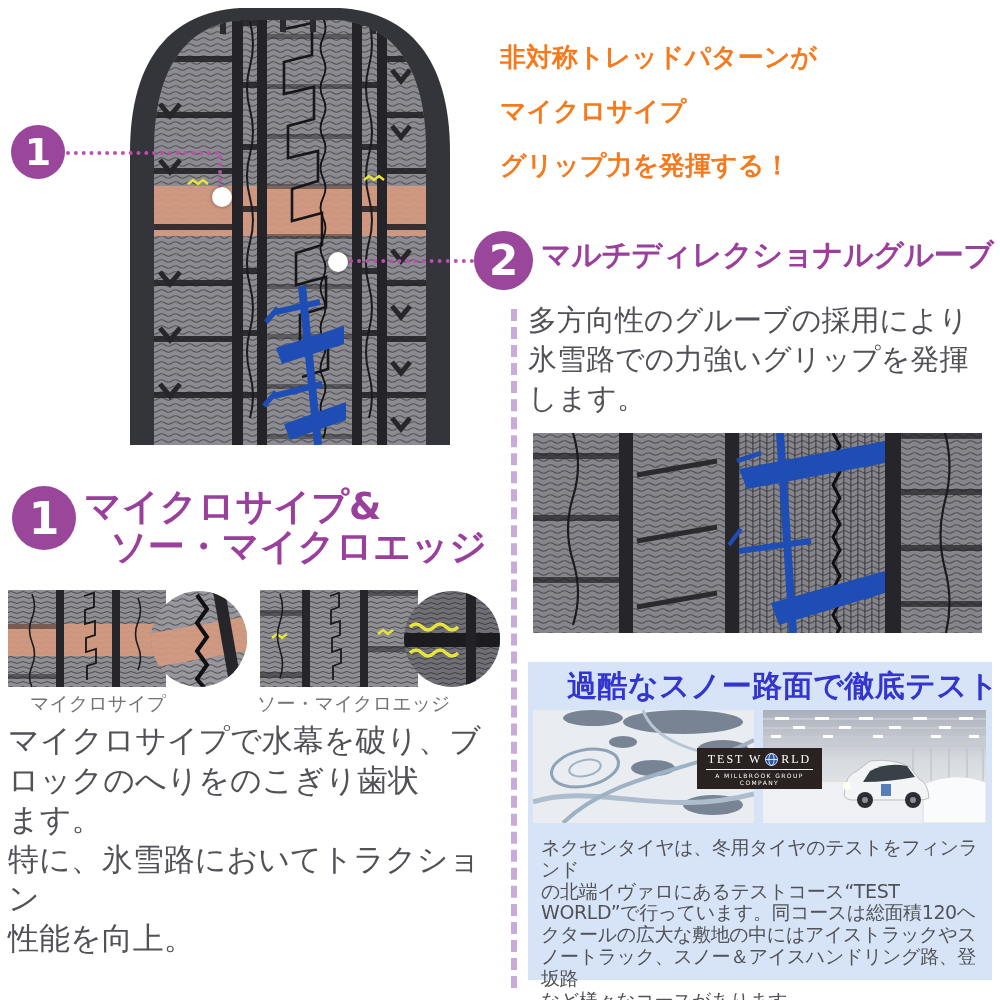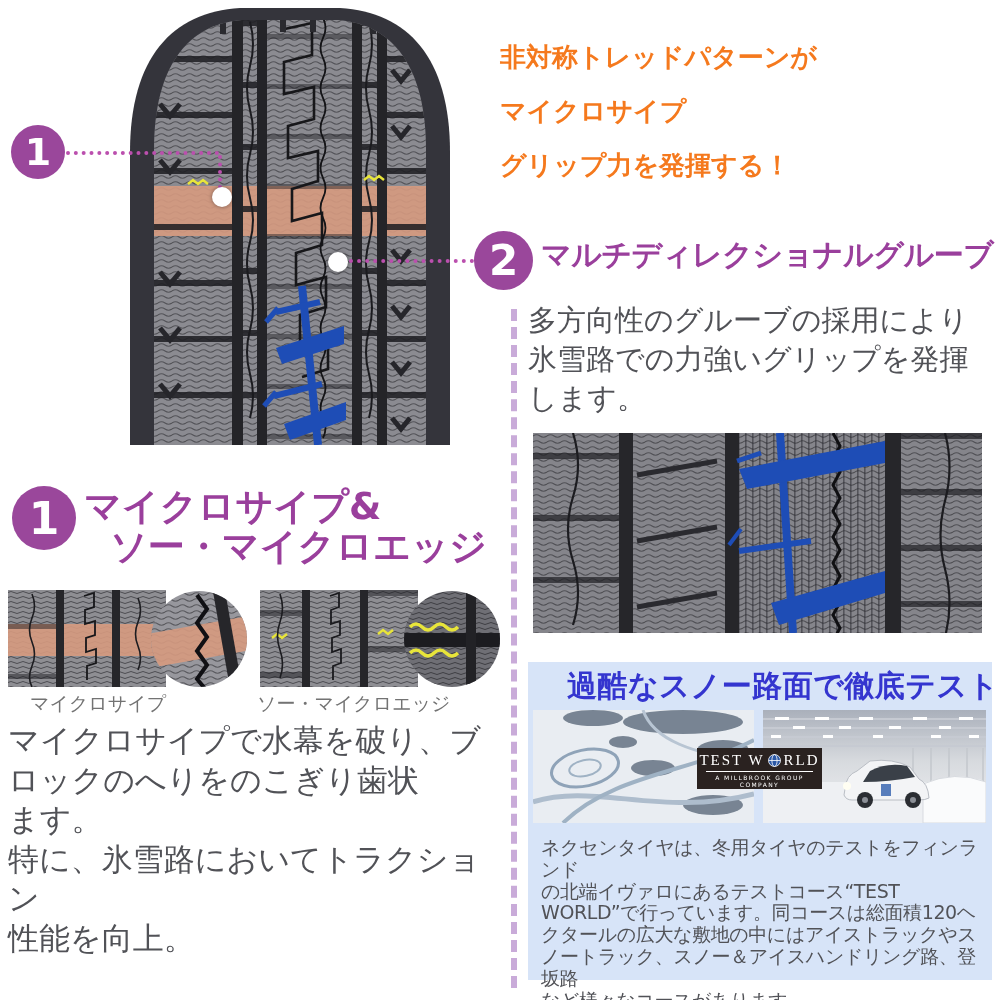--- a/index.html
+++ b/index.html
@@ -37,21 +37,21 @@
   .closeup{left:533px;top:433px;width:449px;height:200px;}
 
   
   .bluebox{left:528px;top:662px;width:464px;height:318px;background:#d7e4f8;}
   .bluebox-h{left:528px;top:666px;width:510px;text-align:center;font-size:30px;
              font-weight:900;color:#3435cf;letter-spacing:0.5px;}
   .photoL{left:533px;top:710px;width:221px;height:113px;}
   .photoR{left:763px;top:710px;width:223px;height:113px;}
   .logo{left:697px;top:748px;width:125px;height:41px;background:#2a2220;color:#fff;
         text-align:center;padding-top:4px;box-sizing:border-box;}
-  .logo-w{font-family:"Liberation Serif","DejaVu Serif",serif;font-size:15px;letter-spacing:2px;
+  .logo-w{font-family:"Liberation Serif","DejaVu Serif",serif;font-size:12px;letter-spacing:2px;
           display:flex;align-items:center;justify-content:center;gap:3px;}
   .logo-rule{border-top:1px solid #fff;margin:2px 9px 2px 9px;}
   .logo-sub{font-size:6px;letter-spacing:1.4px;}
   .globe{display:inline-block;vertical-align:-2px;}
   .test-body{left:541px;top:837px;width:446px;font-size:19px;line-height:21.8px;
              color:#515257;letter-spacing:-0.4px;}
   .test-body span{display:block;}
 
   
   .f1-title{font-size:37px;font-weight:bold;color:#9a3f9c;white-space:nowrap;}

